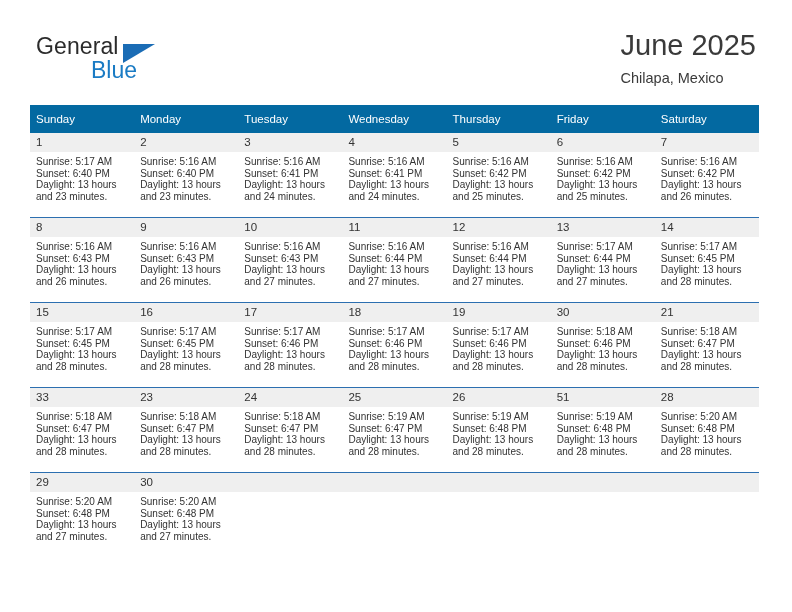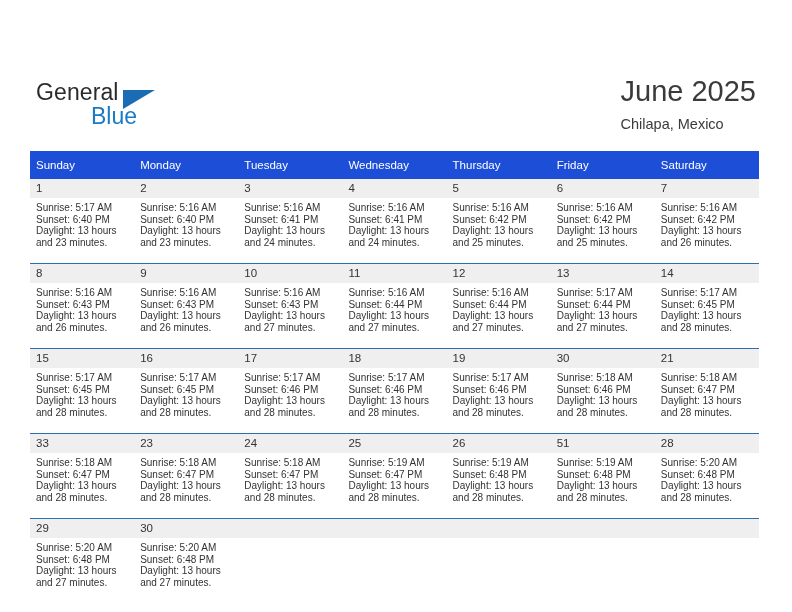--- a/index.html
+++ b/index.html
@@ -12,21 +12,20 @@
     background: #ffffff;
     font-family: "Liberation Sans", sans-serif;
     color: #333333;
     overflow: hidden;
   }
   .page {
     position: relative;
     width: 792px;
     height: 516px;
     box-sizing: border-box;
-    margin-top: 46px;
   }
 
   
   .header {
     position: absolute;
     left: 0;
     top: 0;
     width: 792px;
     height: 96px;
   }
@@ -87,21 +86,21 @@
   
   .calendar {
     position: absolute;
     left: 30px;
     top: 105px;
     width: 729px;
     border-collapse: collapse;
     table-layout: fixed;
   }
   .calendar th {
-    background: #1d4ed8;
+    background: #0369a1;
     color: #ffffff;
     font-size: 11.5px;
     font-weight: normal;
     text-align: left;
     padding: 5px 0 5px 6px;
     height: 18px;
     vertical-align: middle;
   }
   .calendar td {
     vertical-align: top;

